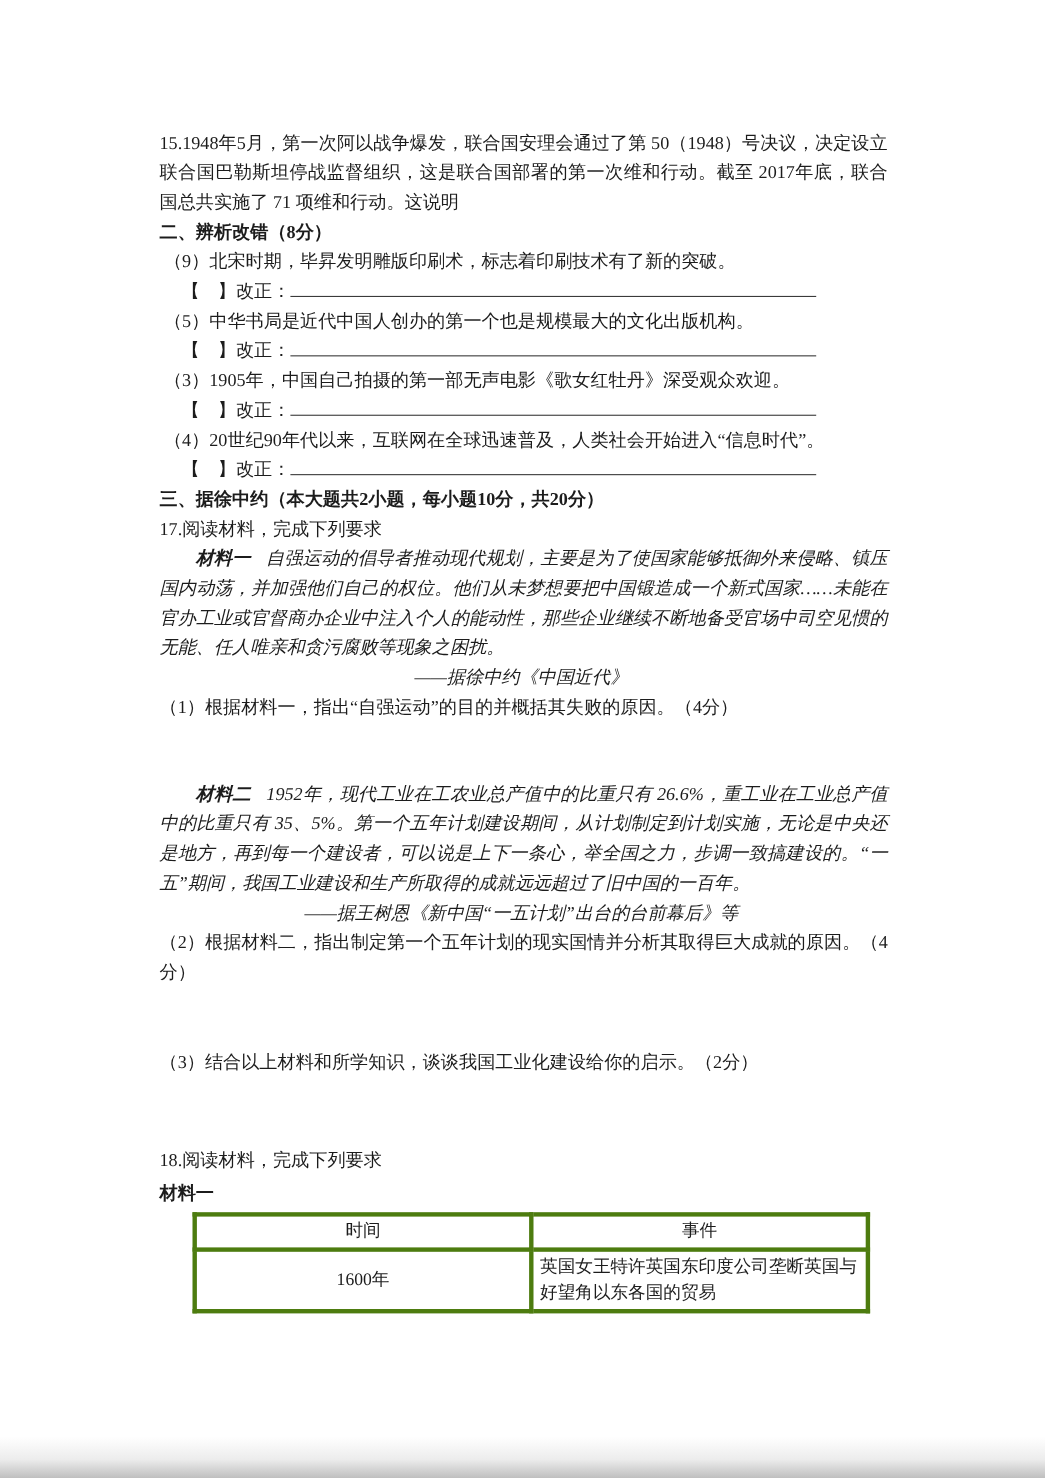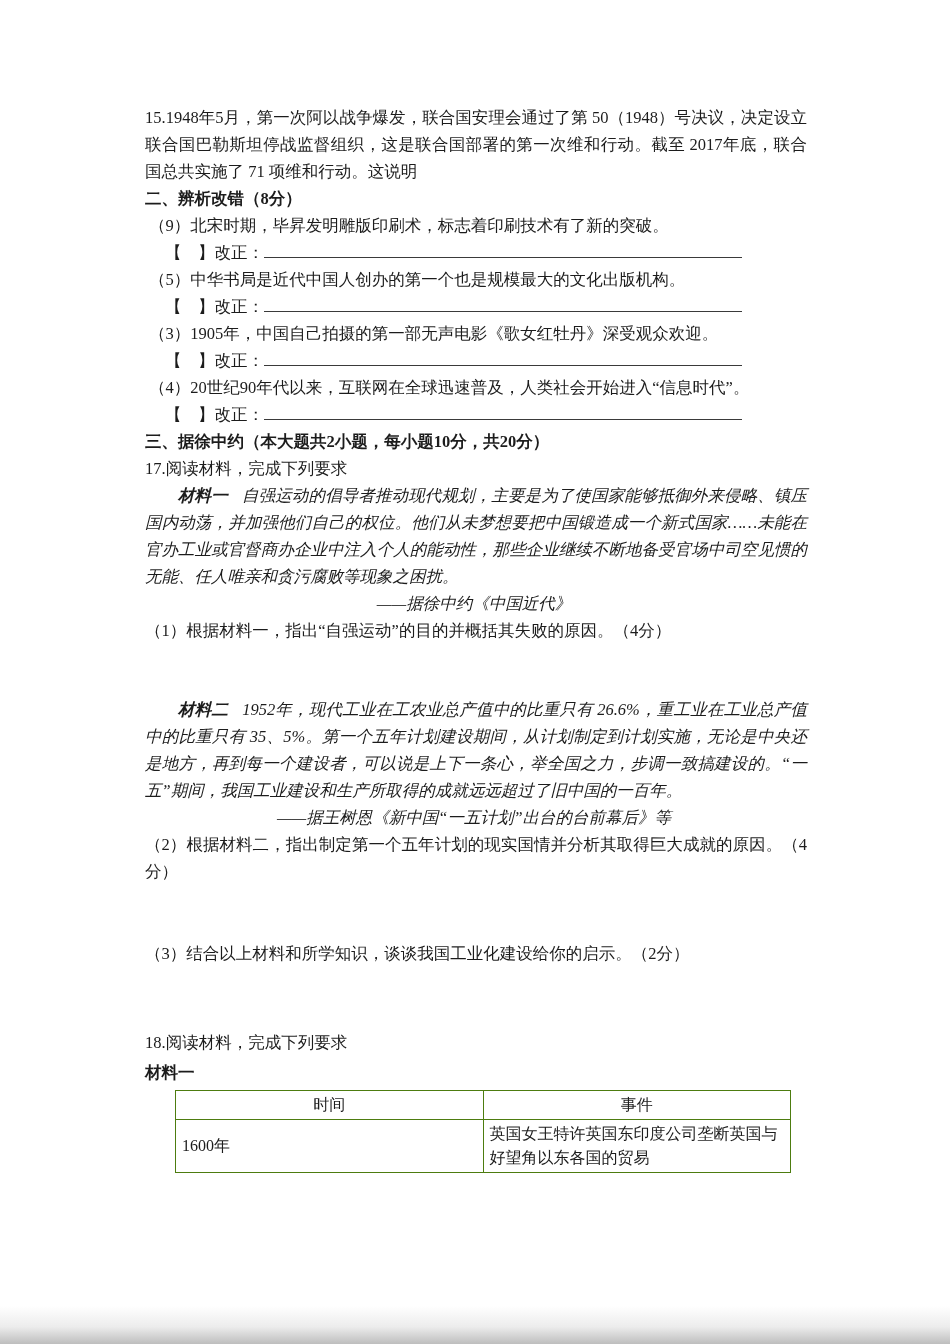--- a/index.html
+++ b/index.html
@@ -12,21 +12,21 @@
     width: 950px;
     height: 1344px;
     background: #ffffff;
     font-family: "Liberation Serif", "DejaVu Serif", serif;
     color: #1c1c1c;
     overflow: hidden;
   }
   .content {
     position: absolute;
     left: 145px;
-    top: 104px;
+    top: 116px;
     width: 662px;
     font-size: 16.5px;
     line-height: 27px;
   }
   p { margin: 0; text-align: justify; }
   .heading { font-weight: bold; }
   .options {
     display: grid;
     grid-template-columns: 322px auto;
     padding-left: 14px;
@@ -60,27 +60,27 @@
   .mat-label { font-weight: bold; margin-top: 3px; }
   table.data-table {
     border-collapse: collapse;
     margin-left: 30px;
     margin-top: 4px;
     width: 616px;
     font-size: 16px;
     table-layout: fixed;
   }
   table.data-table th, table.data-table td {
-    border: 1px solid #4d7c0f;
+    border: 4px solid #4d7c0f;
     font-weight: normal;
     padding: 2px 6px;
     line-height: 24px;
   }
   table.data-table th { text-align: center; }
-  td.c-year { width: 108px; }
+  td.c-year { width: 108px; text-align: center; }
   td.c-event { text-align: left; padding-left: 10px; }
   .bottom-shade {
     position: absolute;
     left: 0;
     bottom: 0;
     width: 100%;
     height: 38px;
     background: linear-gradient(180deg,
       rgba(255,255,255,0) 0%,
       rgba(150,150,150,0.18) 55%,

